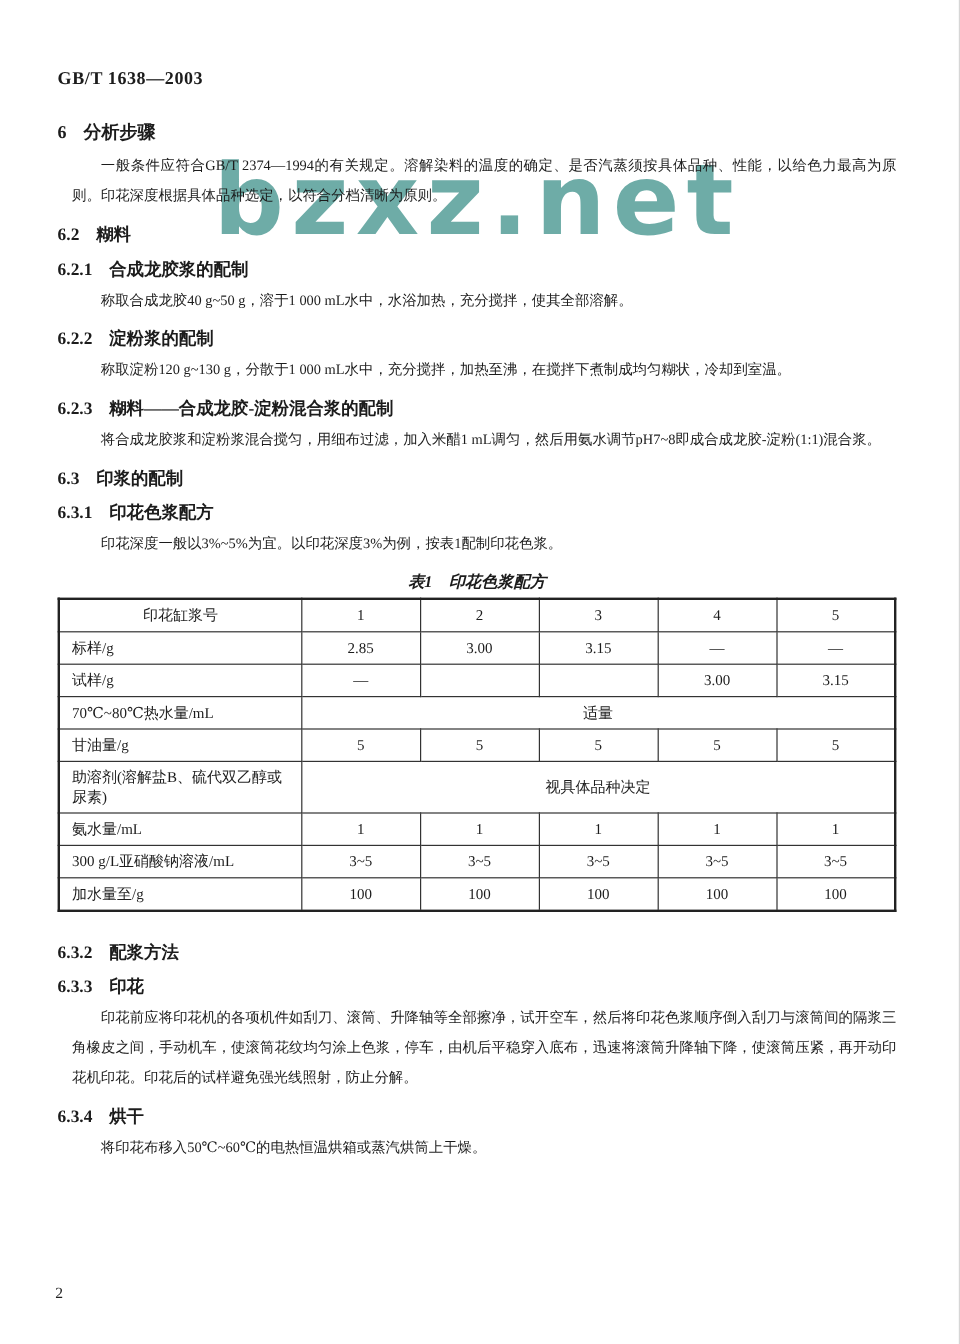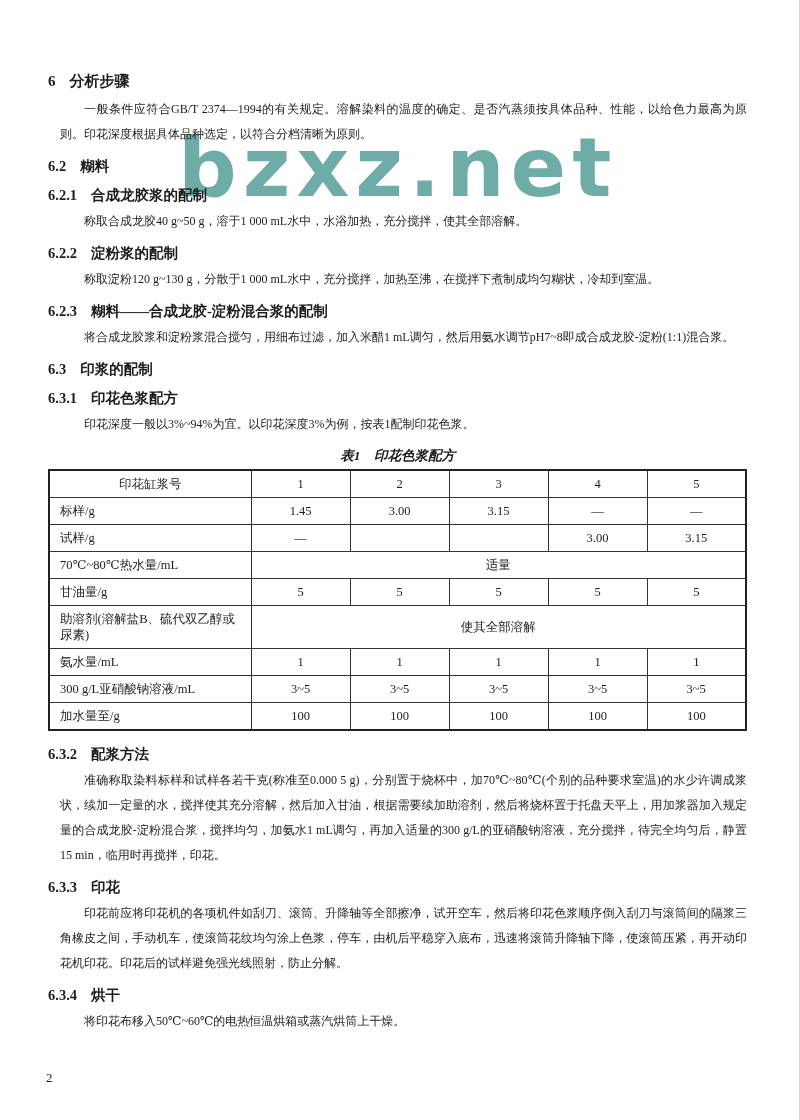--- a/index.html
+++ b/index.html
@@ -95,20 +95,21 @@
 </style>
 </head>
 <body>
 
 <div class="page">
 
   <div class="watermark">bzxz.net</div>
 
   <div class="content">
 
+    <div class="doc-number">GB/T 1638—2003</div>
 
     <div class="sec-h1">
       <span class="sec-no">6</span><span>分析步骤</span>
     </div>
 
     <p class="para">一般条件应符合GB/T 2374—1994的有关规定。溶解染料的温度的确定、是否汽蒸须按具体品种、性能，以给色力最高为原则。印花深度根据具体品种选定，以符合分档清晰为原则。</p>
 
     <div class="sec-h2">
       <span class="sec-no">6.2</span><span>糊料</span>
     </div>
@@ -128,21 +129,21 @@
     </div>
     <p class="para">将合成龙胶浆和淀粉浆混合搅匀，用细布过滤，加入米醋1 mL调匀，然后用氨水调节pH7~8即成合成龙胶-淀粉(1:1)混合浆。</p>
 
     <div class="sec-h2">
       <span class="sec-no">6.3</span><span>印浆的配制</span>
     </div>
 
     <div class="sec-h2">
       <span class="sec-no">6.3.1</span><span>印花色浆配方</span>
     </div>
-    <p class="para">印花深度一般以3%~94%为宜。以印花深度3%为例，按表1配制印花色浆。</p>
+    <p class="para">印花深度一般以3%~5%为宜。以印花深度3%为例，按表1配制印花色浆。</p>
 
     <div class="table-title">表1　印花色浆配方</div>
 
     <table class="recipe">
       <colgroup>
           <col class="c0">
           <col>
           <col>
           <col>
           <col>
@@ -152,21 +153,21 @@
         <tr>
           <td class="head-lbl">印花缸浆号</td>
           <td>1</td>
           <td>2</td>
           <td>3</td>
           <td>4</td>
           <td>5</td>
         </tr>
         <tr>
           <td class="lbl">标样/g</td>
-          <td>1.45</td>
+          <td>2.85</td>
           <td>3.00</td>
           <td>3.15</td>
           <td>—</td>
           <td>—</td>
         </tr>
         <tr>
           <td class="lbl">试样/g</td>
           <td>—</td>
           <td></td>
           <td></td>
@@ -180,21 +181,21 @@
         <tr>
           <td class="lbl">甘油量/g</td>
           <td>5</td>
           <td>5</td>
           <td>5</td>
           <td>5</td>
           <td>5</td>
         </tr>
         <tr>
           <td class="lbl">助溶剂(溶解盐B、硫代双乙醇或尿素)</td>
-          <td colspan="5">使其全部溶解</td>
+          <td colspan="5">视具体品种决定</td>
         </tr>
         <tr>
           <td class="lbl">氨水量/mL</td>
           <td>1</td>
           <td>1</td>
           <td>1</td>
           <td>1</td>
           <td>1</td>
         </tr>
         <tr>
@@ -209,24 +210,23 @@
           <td class="lbl">加水量至/g</td>
           <td>100</td>
           <td>100</td>
           <td>100</td>
           <td>100</td>
           <td>100</td>
         </tr>
       </tbody>
     </table>
 
-    <div class="sec-h2" style="margin-top:14px;">
+    <div class="sec-h2" style="margin-top:24px;">
       <span class="sec-no">6.3.2</span><span>配浆方法</span>
     </div>
-    <p class="para">准确称取染料标样和试样各若干克(称准至0.000 5 g)，分别置于烧杯中，加70℃~80℃(个别的品种要求室温)的水少许调成浆状，续加一定量的水，搅拌使其充分溶解，然后加入甘油，根据需要续加助溶剂，然后将烧杯置于托盘天平上，用加浆器加入规定量的合成龙胶-淀粉混合浆，搅拌均匀，加氨水1 mL调匀，再加入适量的300 g/L的亚硝酸钠溶液，充分搅拌，待完全均匀后，静置15 min，临用时再搅拌，印花。</p>
 
     <div class="sec-h2">
       <span class="sec-no">6.3.3</span><span>印花</span>
     </div>
     <p class="para">印花前应将印花机的各项机件如刮刀、滚筒、升降轴等全部擦净，试开空车，然后将印花色浆顺序倒入刮刀与滚筒间的隔浆三角橡皮之间，手动机车，使滚筒花纹均匀涂上色浆，停车，由机后平稳穿入底布，迅速将滚筒升降轴下降，使滚筒压紧，再开动印花机印花。印花后的试样避免强光线照射，防止分解。</p>
 
     <div class="sec-h2">
       <span class="sec-no">6.3.4</span><span>烘干</span>
     </div>
     <p class="para">将印花布移入50℃~60℃的电热恒温烘箱或蒸汽烘筒上干燥。</p>

